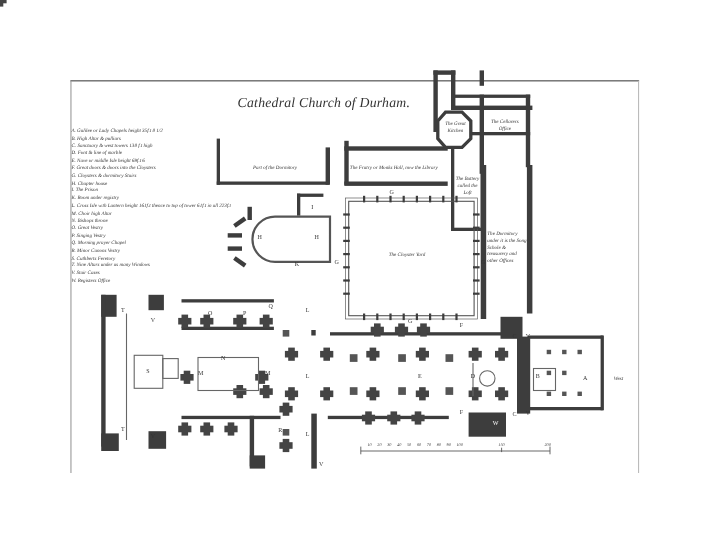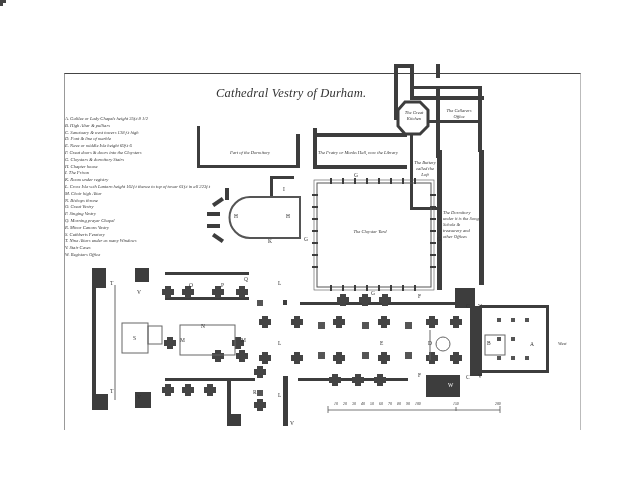--- a/index.html
+++ b/index.html
@@ -196,21 +196,21 @@
   </g>
 
   <g stroke="#555" stroke-width="0.8">
     <line x1="328" y1="410" x2="500" y2="410"></line>
     <line x1="328" y1="406" x2="328" y2="413"></line>
     <line x1="500" y1="406" x2="500" y2="413"></line>
     <line x1="456" y1="407" x2="456" y2="411"></line>
   </g>
 </svg>
 
-<div class="title">Cathedral Vestry of Durham.</div>
+<div class="title">Cathedral Church of Durham.</div>
 
 <div class="legend" style="top:116px;">
   <div>A. Galilee or Lady Chapels height 35f.t 8 1/2</div>
   <div>B. High Altar &amp; pulliars</div>
   <div>C. Sanctuary &amp; west towers 138 f.t high</div>
   <div>D. Font &amp; line of marble</div>
   <div>E. Nave or middle Isle height 69f.t 6</div>
   <div>F. Great doors &amp; doors into the Cloysters</div>
   <div>G. Cloysters &amp; dormitory Stairs</div>
   <div>H. Chapter house</div>

